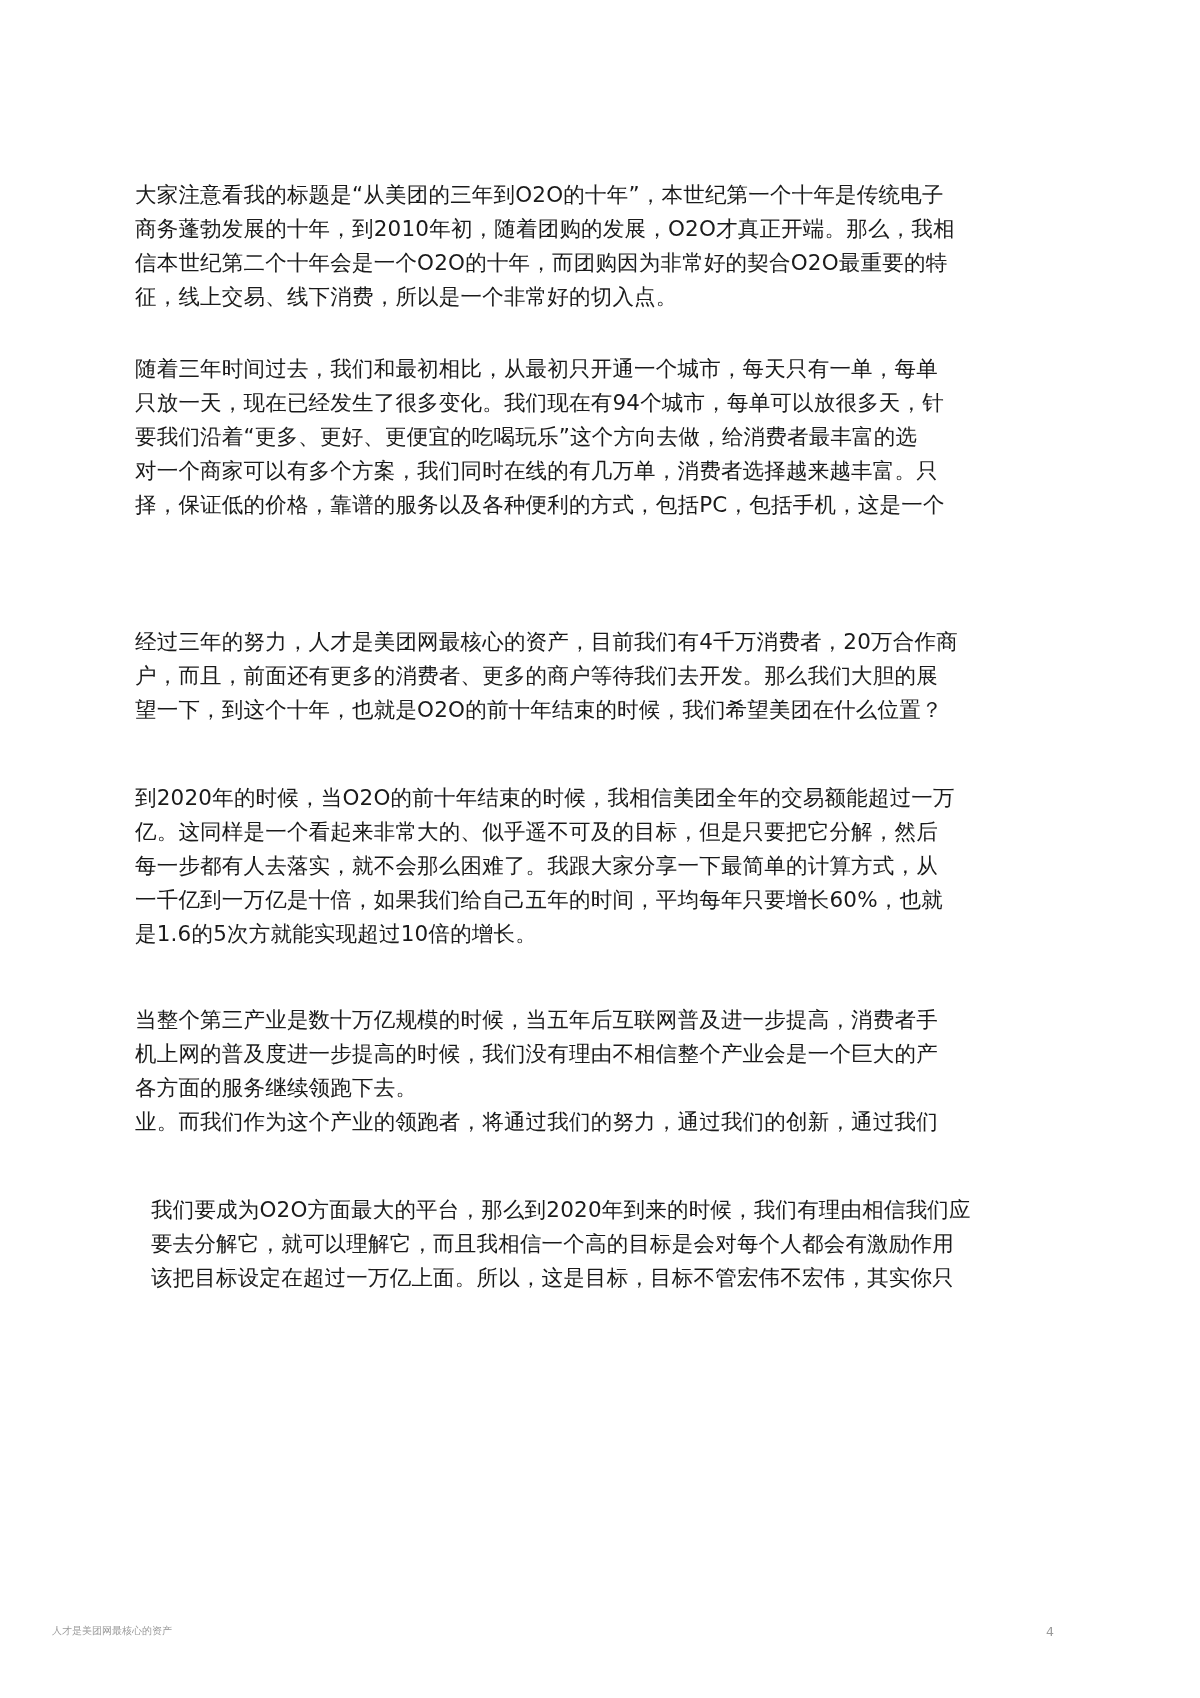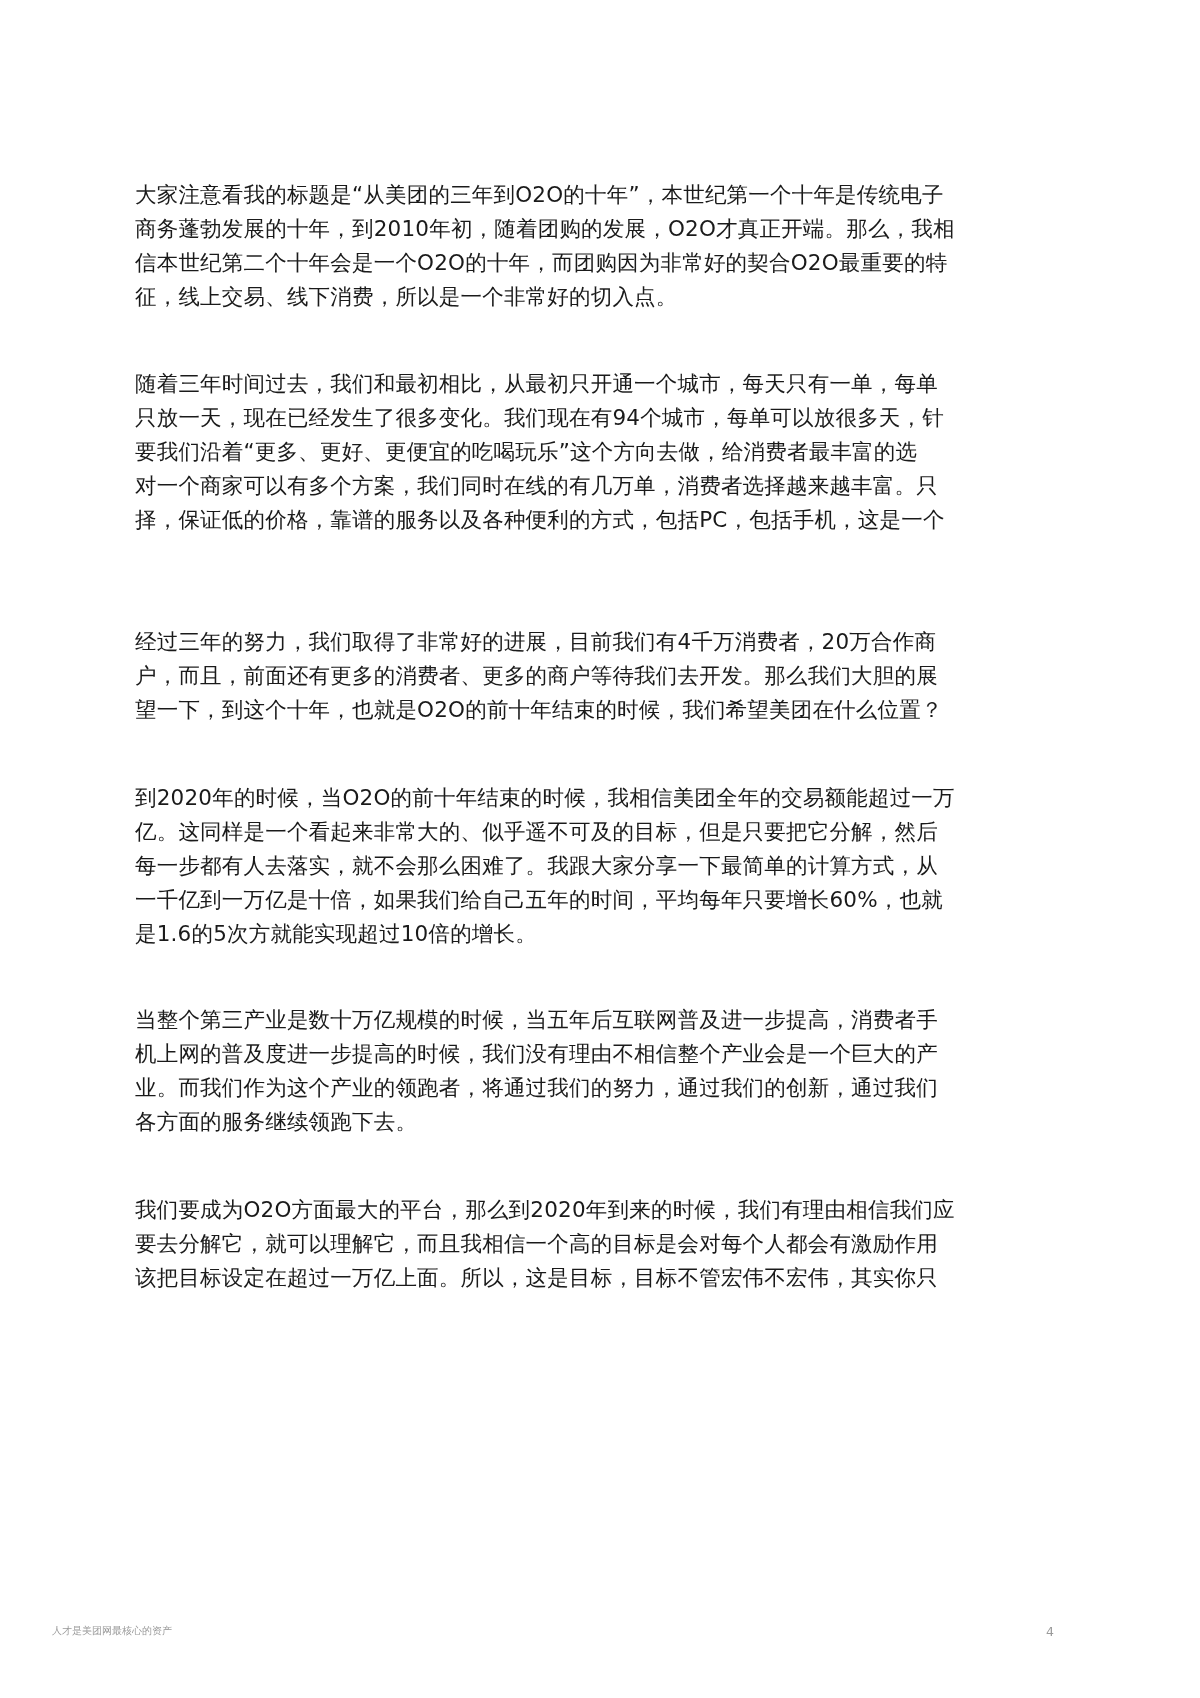--- a/index.html
+++ b/index.html
@@ -32,25 +32,25 @@
       text-align: justify;
       text-justify: inter-character;
       word-break: break-all;
     }
     .line {
       display: block;
       white-space: nowrap;
       height: 34px;
     }
     #p1 { top: 178px; }
-    #p2 { top: 367px; }
+    #p2 { top: 352px; }
     #p3 { top: 625px; }
     #p4 { top: 781px; }
     #p5 { top: 1003px; }
-    #p6 { top: 1193px; }
+    #p6 { top: 1193px; margin-left: 16px; }
 
     .footer-title {
       position: absolute;
       left: 52px;
       top: 1624px;
       font-size: 10px;
       color: #9a9a9a;
       font-family: "DejaVu Sans", "Liberation Sans", sans-serif;
     }
     .footer-page {
@@ -76,38 +76,38 @@
 
   <p class="paragraph" id="p2">
     <span class="line">随着三年时间过去，我们和最初相比，从最初只开通一个城市，每天只有一单，每单</span>
     <span class="line">只放一天，现在已经发生了很多变化。我们现在有94个城市，每单可以放很多天，针</span>
     <span class="line">要我们沿着“更多、更好、更便宜的吃喝玩乐”这个方向去做，给消费者最丰富的选</span>
     <span class="line">对一个商家可以有多个方案，我们同时在线的有几万单，消费者选择越来越丰富。只</span>
     <span class="line">择，保证低的价格，靠谱的服务以及各种便利的方式，包括PC，包括手机，这是一个</span>
   </p>
 
   <p class="paragraph" id="p3">
-    <span class="line">经过三年的努力，我们取得了非常好的进展，目前我们有4千万消费者，20万合作商</span>
+    <span class="line">经过三年的努力，人才是美团网最核心的资产，目前我们有4千万消费者，20万合作商</span>
     <span class="line">户，而且，前面还有更多的消费者、更多的商户等待我们去开发。那么我们大胆的展</span>
     <span class="line">望一下，到这个十年，也就是O2O的前十年结束的时候，我们希望美团在什么位置？</span>
   </p>
 
   <p class="paragraph" id="p4">
     <span class="line">到2020年的时候，当O2O的前十年结束的时候，我相信美团全年的交易额能超过一万</span>
     <span class="line">亿。这同样是一个看起来非常大的、似乎遥不可及的目标，但是只要把它分解，然后</span>
     <span class="line">每一步都有人去落实，就不会那么困难了。我跟大家分享一下最简单的计算方式，从</span>
     <span class="line">一千亿到一万亿是十倍，如果我们给自己五年的时间，平均每年只要增长60%，也就</span>
     <span class="line">是1.6的5次方就能实现超过10倍的增长。</span>
   </p>
 
   <p class="paragraph" id="p5">
     <span class="line">当整个第三产业是数十万亿规模的时候，当五年后互联网普及进一步提高，消费者手</span>
     <span class="line">机上网的普及度进一步提高的时候，我们没有理由不相信整个产业会是一个巨大的产</span>
+    <span class="line">各方面的服务继续领跑下去。</span>
     <span class="line">业。而我们作为这个产业的领跑者，将通过我们的努力，通过我们的创新，通过我们</span>
-    <span class="line">各方面的服务继续领跑下去。</span>
   </p>
 
   <p class="paragraph" id="p6">
     <span class="line">我们要成为O2O方面最大的平台，那么到2020年到来的时候，我们有理由相信我们应</span>
     <span class="line">要去分解它，就可以理解它，而且我相信一个高的目标是会对每个人都会有激励作用</span>
     <span class="line">该把目标设定在超过一万亿上面。所以，这是目标，目标不管宏伟不宏伟，其实你只</span>
   </p>
 
   <div class="footer-title">人才是美团网最核心的资产</div>
   <div class="footer-page">4</div>

